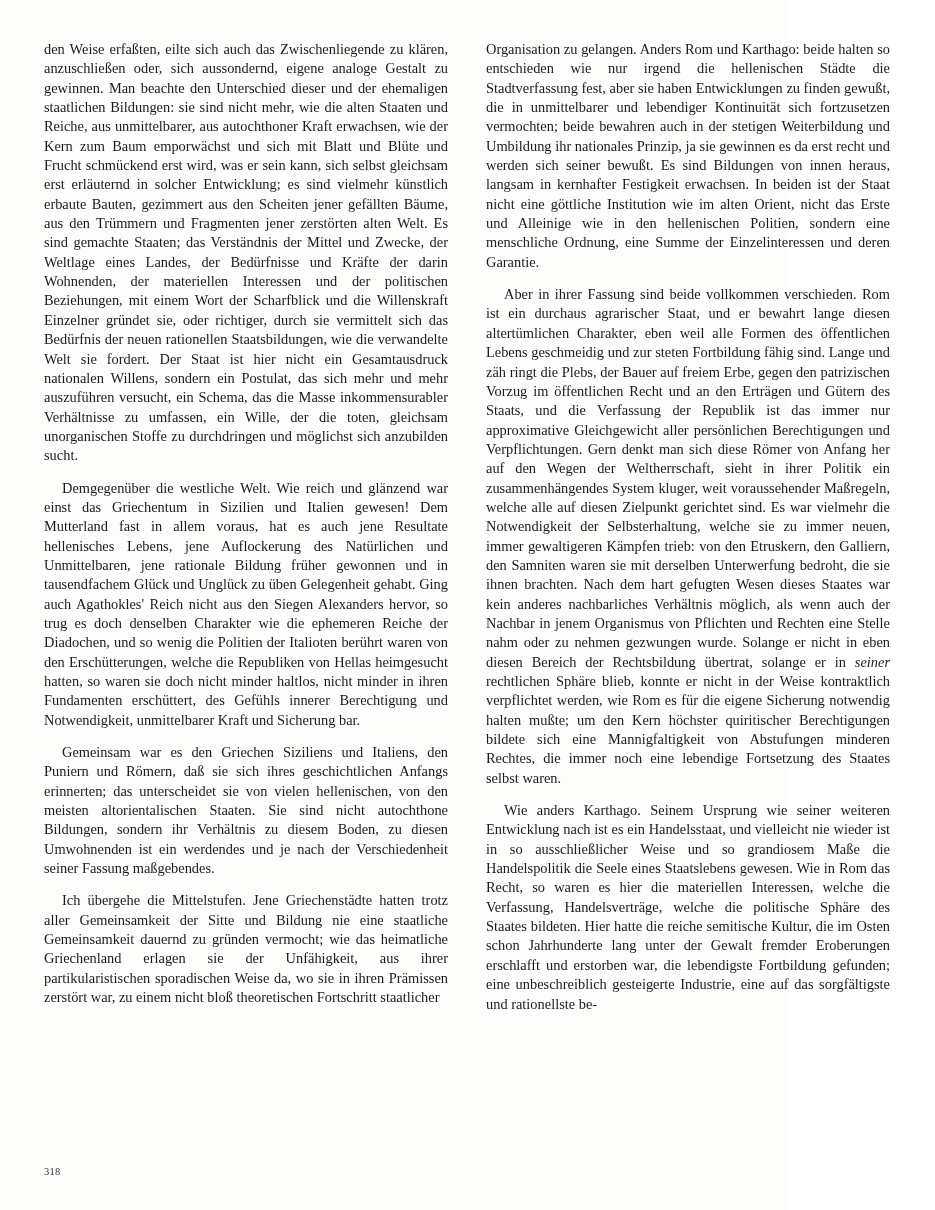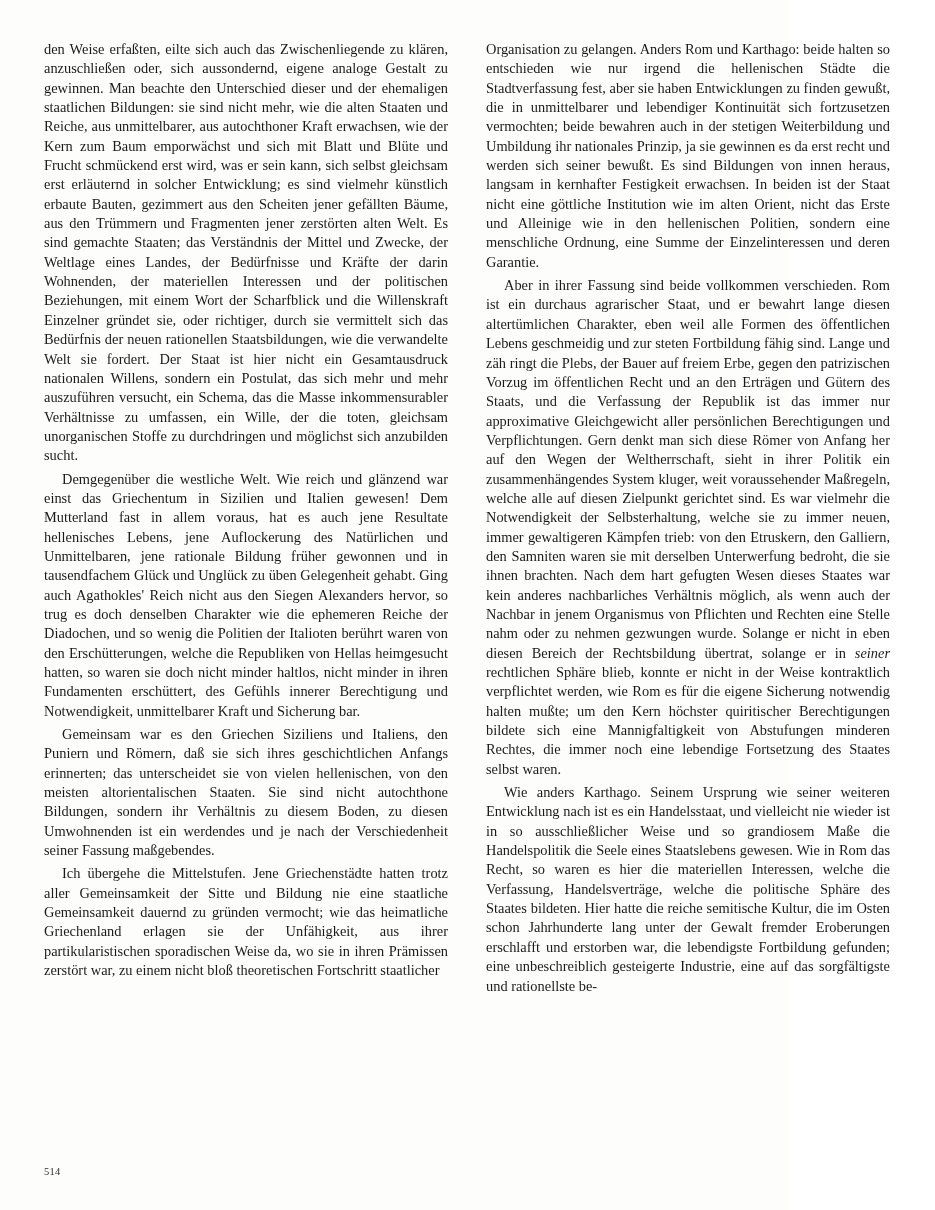--- a/index.html
+++ b/index.html
@@ -39,21 +39,21 @@
     line-height: 19.35px;
     text-align: justify;
     text-justify: inter-word;
     hyphens: manual;
     -webkit-hyphens: manual;
   }
   .col p.indent {
     text-indent: 18px;
   }
   .col p + p {
-    margin-top: 4px;
+    margin-top: 13px;
   }
   .folio {
     position: absolute;
     left: 44px;
     top: 1166px;
     font-size: 10.5px;
     color: #333;
     letter-spacing: 0.2px;
   }
   i, .ital { font-style: italic; }
@@ -73,15 +73,15 @@
     </div>
 
     <div class="col">
       <p>Organisation zu gelangen. Anders Rom und Karthago: beide halten so entschieden wie nur irgend die hellenischen Städte die Stadtverfassung fest, aber sie haben Entwicklungen zu finden gewußt, die in unmittelbarer und lebendiger Kontinuität sich fortzusetzen vermochten; beide bewahren auch in der stetigen Weiterbildung und Umbildung ihr nationales Prinzip, ja sie gewinnen es da erst recht und werden sich seiner bewußt. Es sind Bildungen von innen heraus, langsam in kernhafter Festigkeit erwachsen. In beiden ist der Staat nicht eine göttliche Institution wie im alten Orient, nicht das Erste und Alleinige wie in den hellenischen Politien, sondern eine menschliche Ordnung, eine Summe der Einzelinteressen und deren Garantie.</p>
       <p class="indent">Aber in ihrer Fassung sind beide vollkommen verschieden. Rom ist ein durchaus agrarischer Staat, und er bewahrt lange diesen altertümlichen Charakter, eben weil alle Formen des öffentlichen Lebens geschmeidig und zur steten Fortbildung fähig sind. Lange und zäh ringt die Plebs, der Bauer auf freiem Erbe, gegen den patrizischen Vorzug im öffentlichen Recht und an den Erträgen und Gütern des Staats, und die Verfassung der Republik ist das immer nur approximative Gleichgewicht aller persönlichen Berechtigungen und Verpflichtungen. Gern denkt man sich diese Römer von Anfang her auf den Wegen der Weltherrschaft, sieht in ihrer Politik ein zusammenhängendes System kluger, weit voraussehender Maßregeln, welche alle auf diesen Zielpunkt gerichtet sind. Es war vielmehr die Notwendigkeit der Selbsterhaltung, welche sie zu immer neuen, immer gewaltigeren Kämpfen trieb: von den Etruskern, den Galliern, den Samniten waren sie mit derselben Unterwerfung bedroht, die sie ihnen brachten. Nach dem hart gefugten Wesen dieses Staates war kein anderes nachbarliches Verhältnis möglich, als wenn auch der Nachbar in jenem Organismus von Pflichten und Rechten eine Stelle nahm oder zu nehmen gezwungen wurde. Solange er nicht in eben diesen Bereich der Rechtsbildung übertrat, solange er in <i>seiner</i> rechtlichen Sphäre blieb, konnte er nicht in der Weise kontraktlich verpflichtet werden, wie Rom es für die eigene Sicherung notwendig halten mußte; um den Kern höchster quiritischer Berechtigungen bildete sich eine Mannigfaltigkeit von Abstufungen minderen Rechtes, die immer noch eine lebendige Fortsetzung des Staates selbst waren.</p>
       <p class="indent">Wie anders Karthago. Seinem Ursprung wie seiner weiteren Entwicklung nach ist es ein Handelsstaat, und vielleicht nie wieder ist in so ausschließlicher Weise und so grandiosem Maße die Handelspolitik die Seele eines Staatslebens gewesen. Wie in Rom das Recht, so waren es hier die materiellen Interessen, welche die Verfassung, Handelsverträge, welche die politische Sphäre des Staates bildeten. Hier hatte die reiche semitische Kultur, die im Osten schon Jahrhunderte lang unter der Gewalt fremder Eroberungen erschlafft und erstorben war, die lebendigste Fortbildung gefunden; eine unbeschreiblich gesteigerte Industrie, eine auf das sorgfältigste und rationellste be-</p>
     </div>
 
   </div>
 
-  <div class="folio">514</div>
+  <div class="folio">318</div>
 
 </div>
 
 </body></html>

